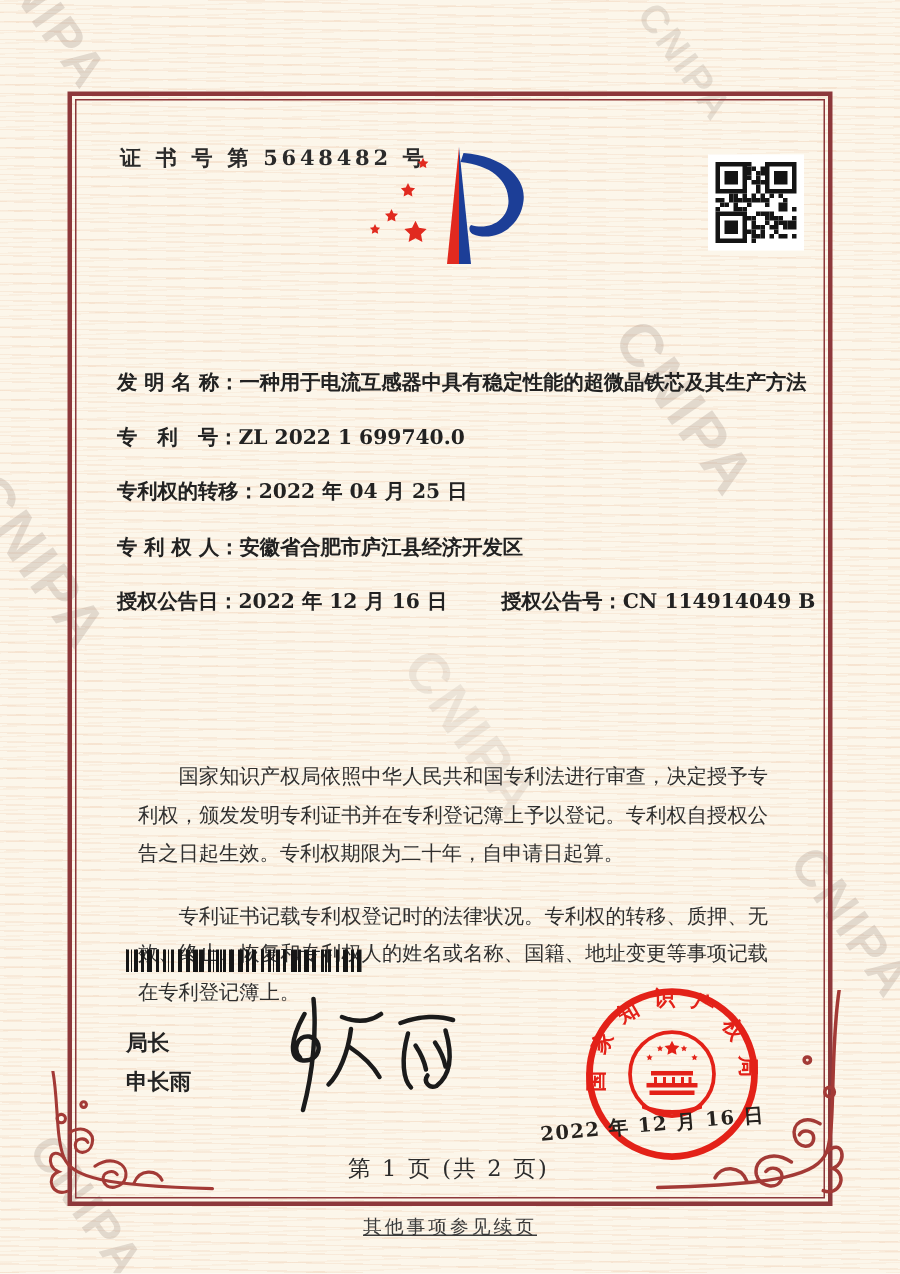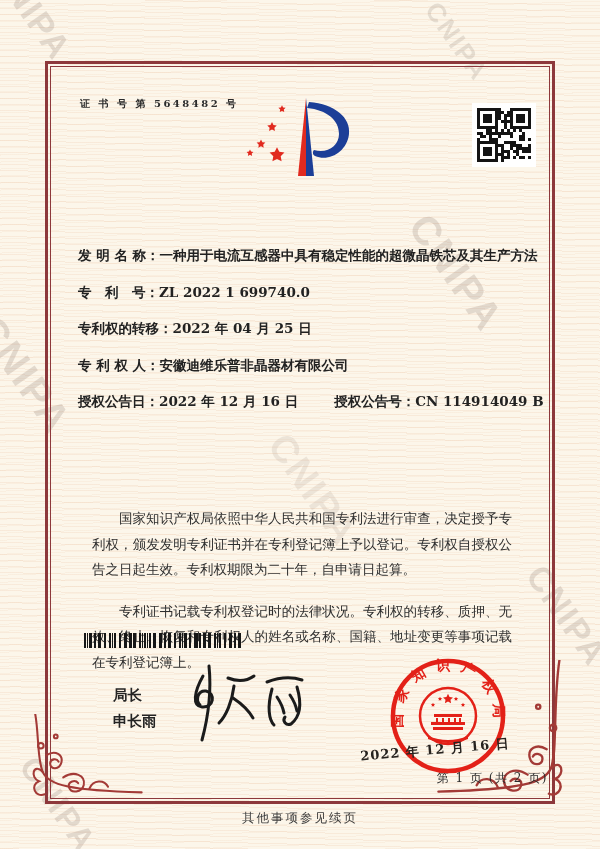--- a/index.html
+++ b/index.html
@@ -29,21 +29,21 @@
   .wm7{left:4px;top:786px;font-size:32px;}
   .frame{
     position:absolute;z-index:2;left:50px;top:66px;width:498px;height:731px;
     border:1.5px solid #8d383b;
   }
   .frame::before{
     content:"";position:absolute;inset:-6px;border:3px solid #8d383b;
   }
   .certno{
     position:absolute;z-index:4;left:80px;top:97px;
-    font-size:10px;font-weight:600;letter-spacing:2.5px;color:#2b2b2b;
+    font-size:14px;font-weight:600;letter-spacing:2.5px;color:#2b2b2b;
   }
   .logo{position:absolute;z-index:4;left:243px;top:96px;}
   .qr{position:absolute;z-index:4;left:472px;top:103px;background:#fff;}
   .title{
     position:absolute;z-index:4;left:0;top:183px;width:600px;text-align:center;
     font-size:29px;font-weight:700;letter-spacing:16px;color:#151515;white-space:nowrap;
   }
   .fields{position:absolute;z-index:4;left:78px;top:246px;width:462px;}
   .frow{white-space:nowrap;font-size:13.5px;font-weight:600;color:#222;
         line-height:19px;margin-bottom:17.5px;}
@@ -56,39 +56,39 @@
   }
   .paras p{margin:16px;text-indent:2em;}
   .barcode{
     position:absolute;z-index:4;left:84px;top:633px;width:157px;height:15px;
     background:
       repeating-linear-gradient(90deg,#161616 0 2px,rgba(0,0,0,0) 2px 5px),
       repeating-linear-gradient(90deg,#161616 0 1px,rgba(0,0,0,0) 1px 7px),
       repeating-linear-gradient(90deg,rgba(0,0,0,0) 0 3px,#161616 3px 4px,rgba(0,0,0,0) 4px 11px);
   }
   .signer{position:absolute;z-index:4;left:84px;top:686px;font-size:14.5px;font-weight:700;color:#242424;}
-  .signer div{margin-bottom:7px;margin-left:29px;}
+  .signer div{margin-bottom:7px;}
   .sig{position:absolute;z-index:4;left:170px;top:662px;}
   .seal{position:absolute;z-index:5;left:386px;top:654px;}
   .sealtext{font-size:14px;font-weight:700;letter-spacing:10px;fill:#e32118;}
   .sealdate{
     position:absolute;z-index:6;left:360px;top:741px;width:150px;text-align:center;
     font-size:13px;font-weight:700;color:#26221e;letter-spacing:1px;
     transform:rotate(-5deg);white-space:nowrap;
   }
   .orn{position:absolute;z-index:3;}
   .ornL{left:30px;top:714px;}
   .ornR{left:436px;top:660px;transform:scaleX(-1);}
   .pageinfo{
-    position:absolute;z-index:4;left:50px;top:770px;width:498px;text-align:right;
-    font-size:12px;letter-spacing:1.5px;color:#2c2c2c;
+    position:absolute;z-index:4;left:50px;top:770px;width:498px;text-align:center;
+    font-size:15px;letter-spacing:1.5px;color:#2c2c2c;
   }
   .contnote{
     position:absolute;z-index:4;left:0;top:810px;width:600px;text-align:center;
-    font-size:12.5px;letter-spacing:2px;color:#3a3a3a;
+    font-size:12.5px;letter-spacing:2px;color:#3a3a3a;text-decoration:underline;
   }
 </style>
 </head>
 <body>
 
 <div id="page">
   <div class="texture"></div>
 
   <div class="wm wm1">CNIPA</div>
   <div class="wm wm2">CNIPA</div>
@@ -248,21 +248,21 @@
     <div class="frow">
       <span class="flab">发 明 名 称：</span><span class="fval">一种用于电流互感器中具有稳定性能的超微晶铁芯及其生产方法</span>
     </div>
     <div class="frow">
       <span class="flab">专　利　号：</span><span class="fval">ZL 2022 1 699740.0</span>
     </div>
     <div class="frow">
       <span class="flab">专利权的转移：</span><span class="fval">2022 年 04 月 25 日</span>
     </div>
     <div class="frow">
-      <span class="flab">专 利 权 人：</span><span class="fval">安徽迪维乐普非晶器材有限公司</span>
+      <span class="flab">专 利 权 人：</span><span class="fval">安徽省合肥市庐江县经济开发区</span>
     </div>
     <div class="frow">
       <span class="flab">授权公告日：</span><span class="fval">2022 年 12 月 16 日</span><span class="flab grant2">授权公告号：</span><span class="fval">CN 114914049 B</span>
     </div>
   </div>
 
   <div class="paras">
     <p>国家知识产权局依照中华人民共和国专利法进行审查，决定授予专利权，颁发发明专利证书并在专利登记簿上予以登记。专利权自授权公告之日起生效。专利权期限为二十年，自申请日起算。</p>
     <p>专利证书记载专利权登记时的法律状况。专利权的转移、质押、无效、终止、恢复和专利权人的姓名或名称、国籍、地址变更等事项记载在专利登记簿上。</p>
   </div>

